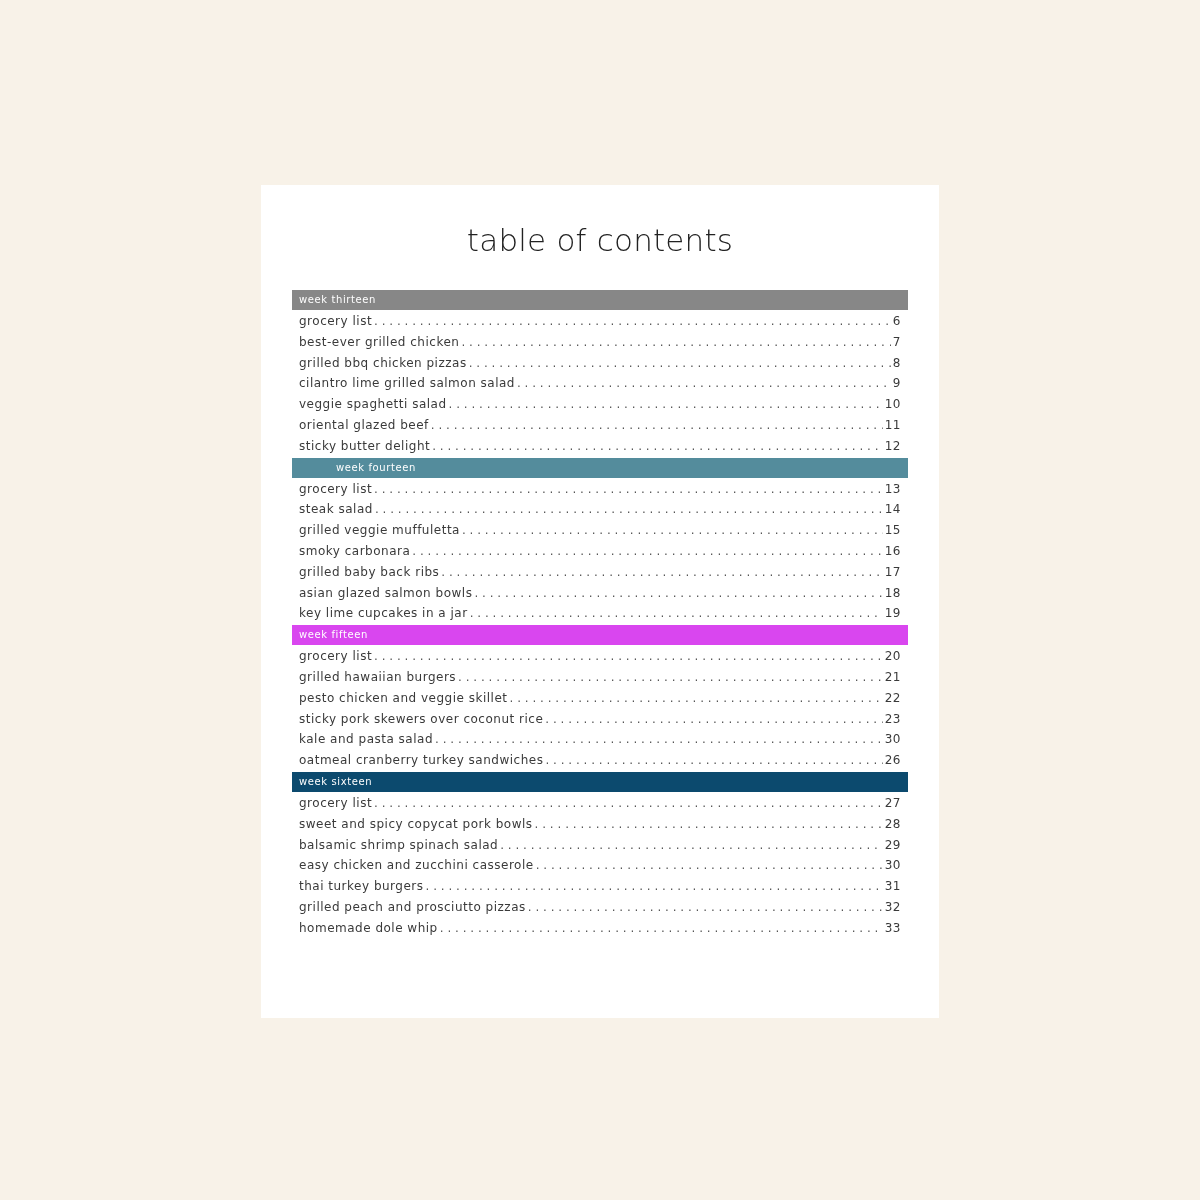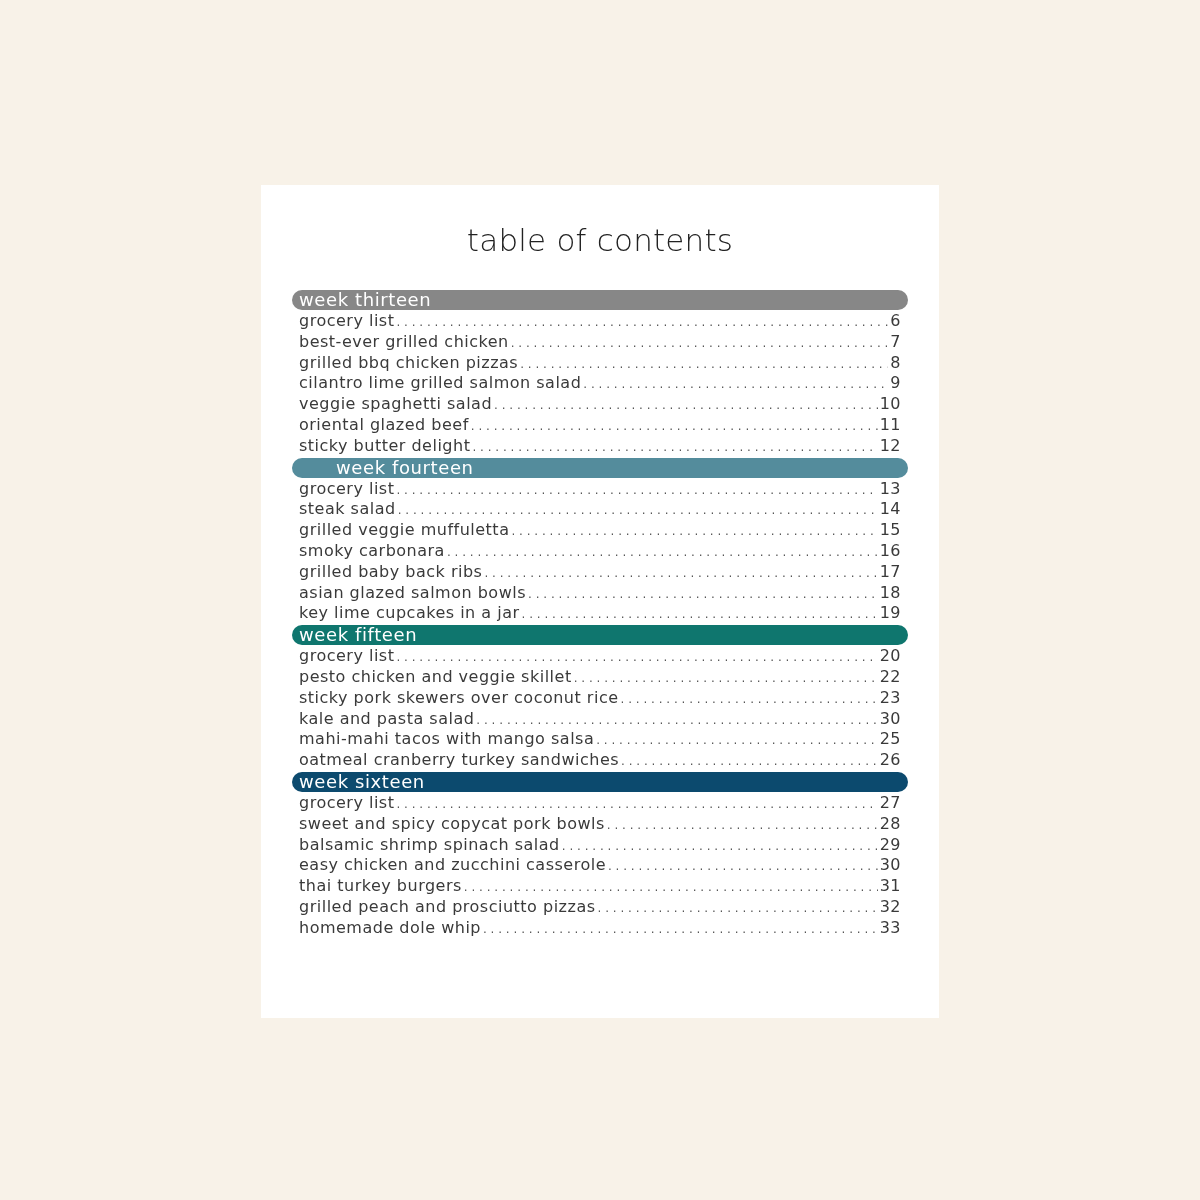--- a/index.html
+++ b/index.html
@@ -30,33 +30,32 @@
   .toc {
     position: absolute;
     left: 31px; top: 105px;
     width: 616px;
   }
   .section { margin: 0; }
   .section-header {
     height: 20px;
     line-height: 20px;
     color: #ffffff;
-    font-size: 18px;
+    font-size: 10px;
     padding-left: 7px;
     letter-spacing: 0.6px;
-    border-radius: 10px;
   }
   .entries { padding-top: 1px; padding-bottom: 1px; }
   .entry {
     display: flex;
     align-items: baseline;
     height: 20.8px;
     line-height: 20.8px;
     padding: 0 7px 0 7px;
-    font-size: 16px;
+    font-size: 12px;
     color: #3a3a3a;
     letter-spacing: 0.5px;
     white-space: nowrap;
   }
   .entry .label { flex: 0 0 auto; }
   .entry .leader {
     flex: 1 1 auto;
     overflow: hidden;
     margin: 0 2px;
     color: #555;
@@ -153,46 +152,46 @@
           </div>
         <div class="entry">
             <span class="label">key lime cupcakes in a jar</span>
             <span class="leader"></span>
             <span class="page-num">19</span>
           </div>
       </div>
     </div>
 
     <div class="section">
-      <div class="section-header" style="background: #0f766e;">week fifteen</div>
+      <div class="section-header" style="background: #d946ef;">week fifteen</div>
       <div class="entries">
         <div class="entry">
             <span class="label">grocery list</span>
             <span class="leader"></span>
             <span class="page-num">20</span>
           </div>
         <div class="entry">
+            <span class="label">grilled hawaiian burgers</span>
+            <span class="leader"></span>
+            <span class="page-num">21</span>
+          </div>
+        <div class="entry">
             <span class="label">pesto chicken and veggie skillet</span>
             <span class="leader"></span>
             <span class="page-num">22</span>
           </div>
         <div class="entry">
             <span class="label">sticky pork skewers over coconut rice</span>
             <span class="leader"></span>
             <span class="page-num">23</span>
           </div>
         <div class="entry">
             <span class="label">kale and pasta salad</span>
             <span class="leader"></span>
             <span class="page-num">30</span>
-          </div>
-        <div class="entry">
-            <span class="label">mahi-mahi tacos with mango salsa</span>
-            <span class="leader"></span>
-            <span class="page-num">25</span>
           </div>
         <div class="entry">
             <span class="label">oatmeal cranberry turkey sandwiches</span>
             <span class="leader"></span>
             <span class="page-num">26</span>
           </div>
       </div>
     </div>
 
     <div class="section">

